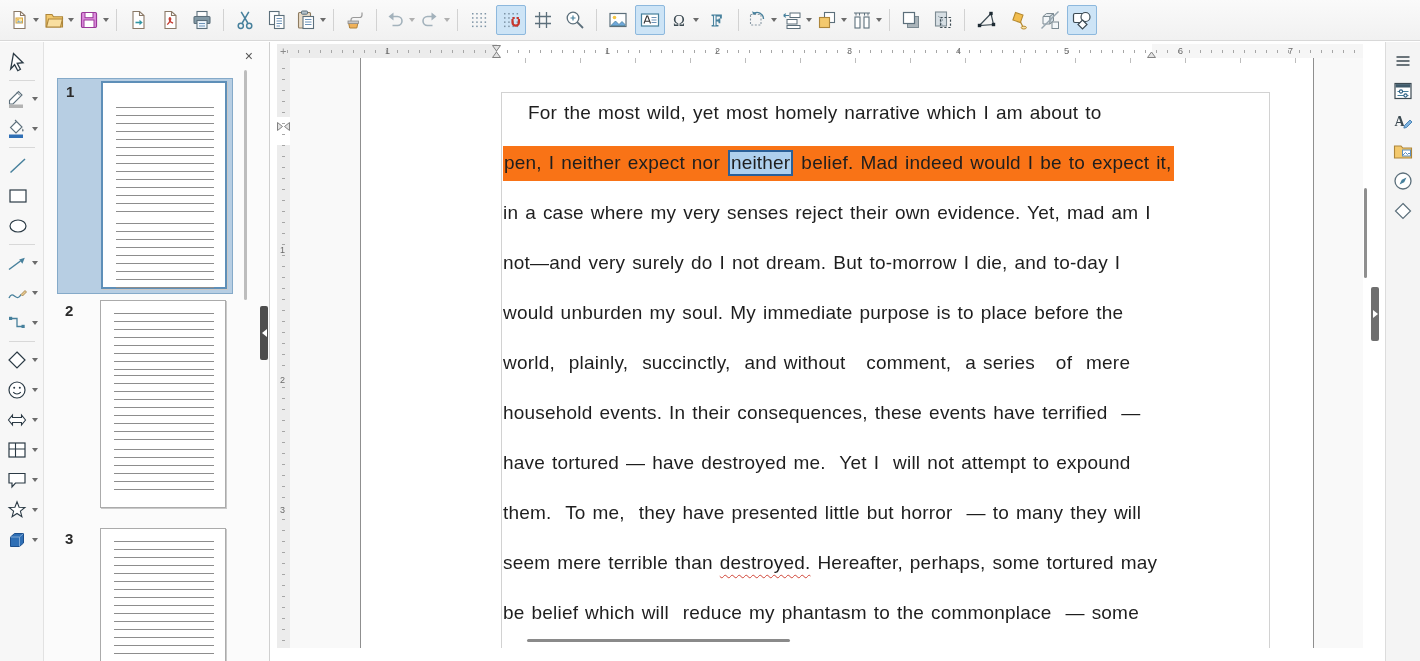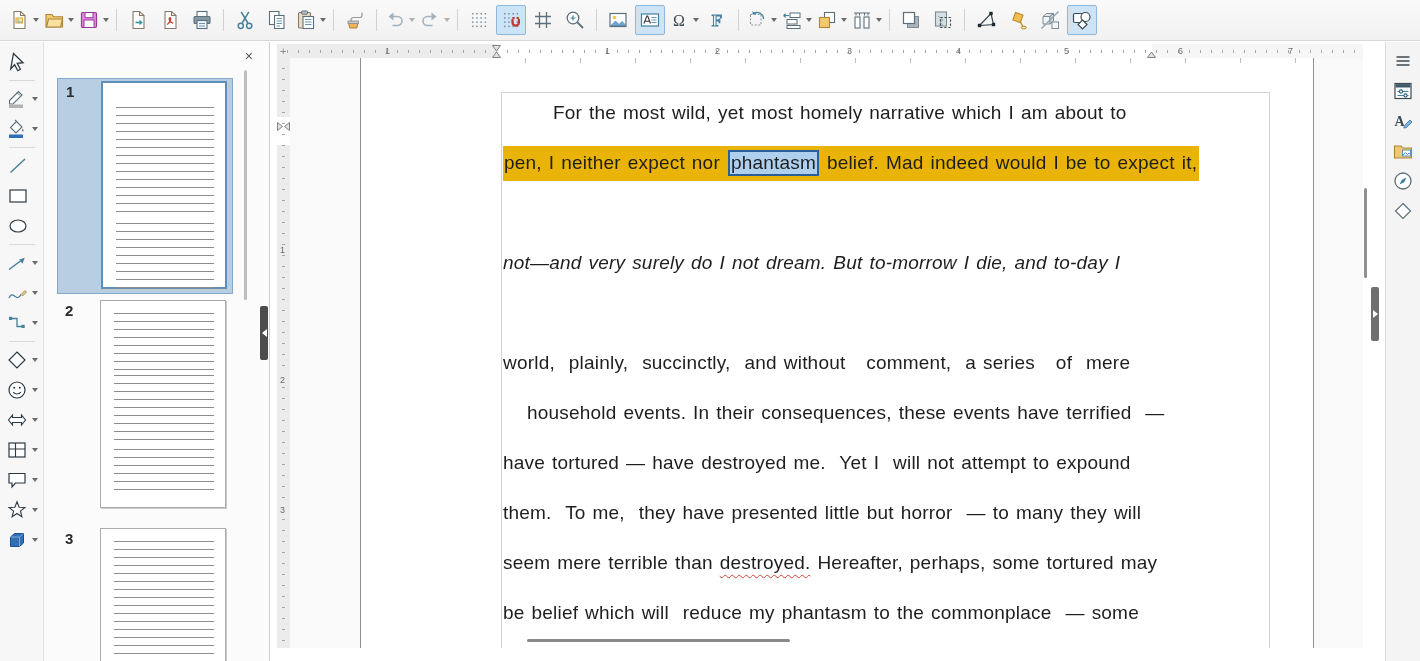--- a/index.html
+++ b/index.html
@@ -58,22 +58,22 @@
   
   #canvas{position:absolute;left:290px;top:58px;width:1073px;height:590px;background:#f9f9f9;overflow:hidden;}
   #page{position:absolute;left:70px;top:-12px;width:954px;height:720px;background:#fff;
         box-sizing:border-box;border:1.5px solid #8f8f8f;}
   #tabstops{position:absolute;left:235px;top:0;width:815px;height:5px;
             background:repeating-linear-gradient(to right,#bdbdbd 0 1px,transparent 1px 55px);}
   #textframe{position:absolute;left:211px;top:34px;width:769px;height:600px;box-sizing:border-box;
              border:1px solid #d2d2d2;border-bottom:none;}
   .dline{position:absolute;left:1px;right:1px;height:50px;display:flex;align-items:center;
          white-space:pre;font-size:19px;color:#1e1e1e;letter-spacing:.2px;word-spacing:1.5px;}
-  .dline.indent{padding-left:50px;}
-  .selband{background:#eab308;display:inline-flex;align-items:center;padding:4px 2px 5px 1px;}
+  .dline.indent{padding-left:25px;}
+  .selband{background:#f97316;display:inline-flex;align-items:center;padding:4px 2px 5px 1px;}
   .match{background:#aed0ee;border:2px solid #2a6099;padding:0 1px;margin:0 1px;}
   .missp{text-decoration-line:underline;text-decoration-style:wavy;text-decoration-color:#d04437;
          text-decoration-thickness:1px;text-underline-offset:5px;}
   
   #vscroll{position:absolute;left:1364px;top:188px;width:3px;height:90px;background:#8f8f8f;border-radius:2px;}
   #hscroll{position:absolute;left:527px;top:639px;width:263px;height:3px;background:#8a8a8a;border-radius:2px;}
   
   #sidebar{position:absolute;left:1385px;top:42px;width:35px;height:619px;box-sizing:border-box;
            background:#f4f4f4;border-left:1px solid #dcdcdc;display:flex;flex-direction:column;
            align-items:center;padding-top:4px;}
@@ -622,24 +622,26 @@
   <span class="rnum" style="left: 3px; top: 188px; background: rgb(236, 236, 236);">1</span>
       <span class="rnum" style="left: 3px; top: 318px; background: rgb(236, 236, 236);">2</span>
       <span class="rnum" style="left: 3px; top: 448px; background: rgb(236, 236, 236);">3</span>
     </div>
 
   <div id="canvas">
     <div id="page"></div>
     <div id="tabstops"></div>
     <div id="textframe">
         <div class="dline indent" style="top: -5px;"><span>For the most wild, yet most homely narrative which I am about to</span></div>
-        <div class="dline" style="top: 45px;"><span class="selband"><span>pen, I neither expect nor </span><span class="match">phantasm</span><span> belief. Mad indeed would I be to expect it,</span></span></div>
-        <div class="dline" style="top: 145px; font-style: italic;"><span>not—and very surely do I not dream. But to-morrow I die, and to-day I</span></div>
+        <div class="dline" style="top: 45px;"><span class="selband"><span>pen, I neither expect nor </span><span class="match">neither</span><span> belief. Mad indeed would I be to expect it,</span></span></div>
+        <div class="dline" style="top: 95px;"><span>in a case where my very senses reject their own evidence. Yet, mad am I</span></div>
+        <div class="dline" style="top: 145px;"><span>not—and very surely do I not dream. But to-morrow I die, and to-day I</span></div>
+        <div class="dline" style="top: 195px;"><span>would unburden my soul. My immediate purpose is to place before the</span></div>
         <div class="dline" style="top: 245px;"><span>world,  plainly,  succinctly,  and without   comment,  a series   of  mere</span></div>
-        <div class="dline" style="top: 295px; margin-left: 24px;"><span>household events. In their consequences, these events have terrified  —</span></div>
+        <div class="dline" style="top: 295px;"><span>household events. In their consequences, these events have terrified  —</span></div>
         <div class="dline" style="top: 345px;"><span>have tortured — have destroyed me.  Yet I  will not attempt to expound</span></div>
         <div class="dline" style="top: 395px;"><span>them.  To me,  they have presented little but horror  — to many they will</span></div>
         <div class="dline" style="top: 445px;"><span>seem mere terrible than </span><span class="missp">destroyed.</span><span> Hereafter, perhaps, some tortured may</span></div>
         <div class="dline" style="top: 495px;"><span>be belief which will  reduce my phantasm to the commonplace  — some</span></div>
       </div>
   </div>
 
   <div id="vscroll"></div>
   <div id="rightsplit" class="vsplit">
     <span class="tri-right"></span>

